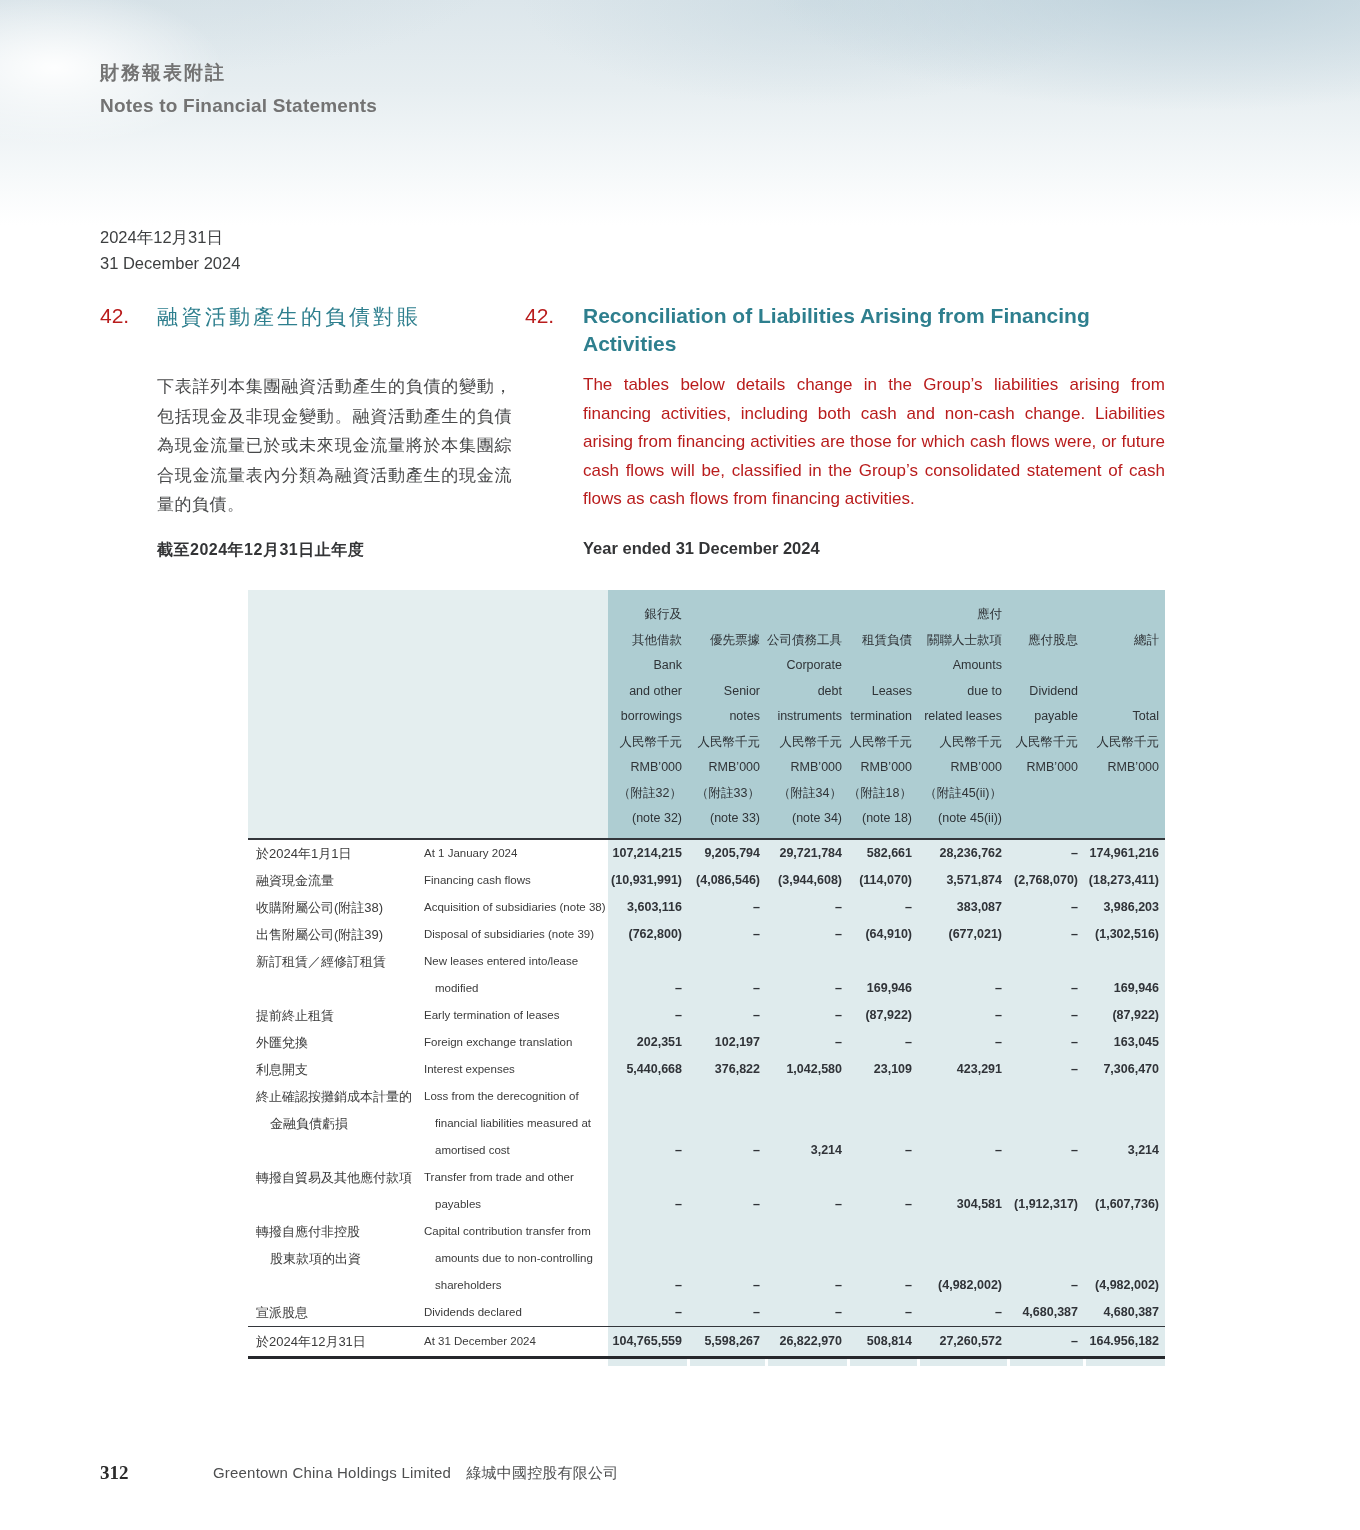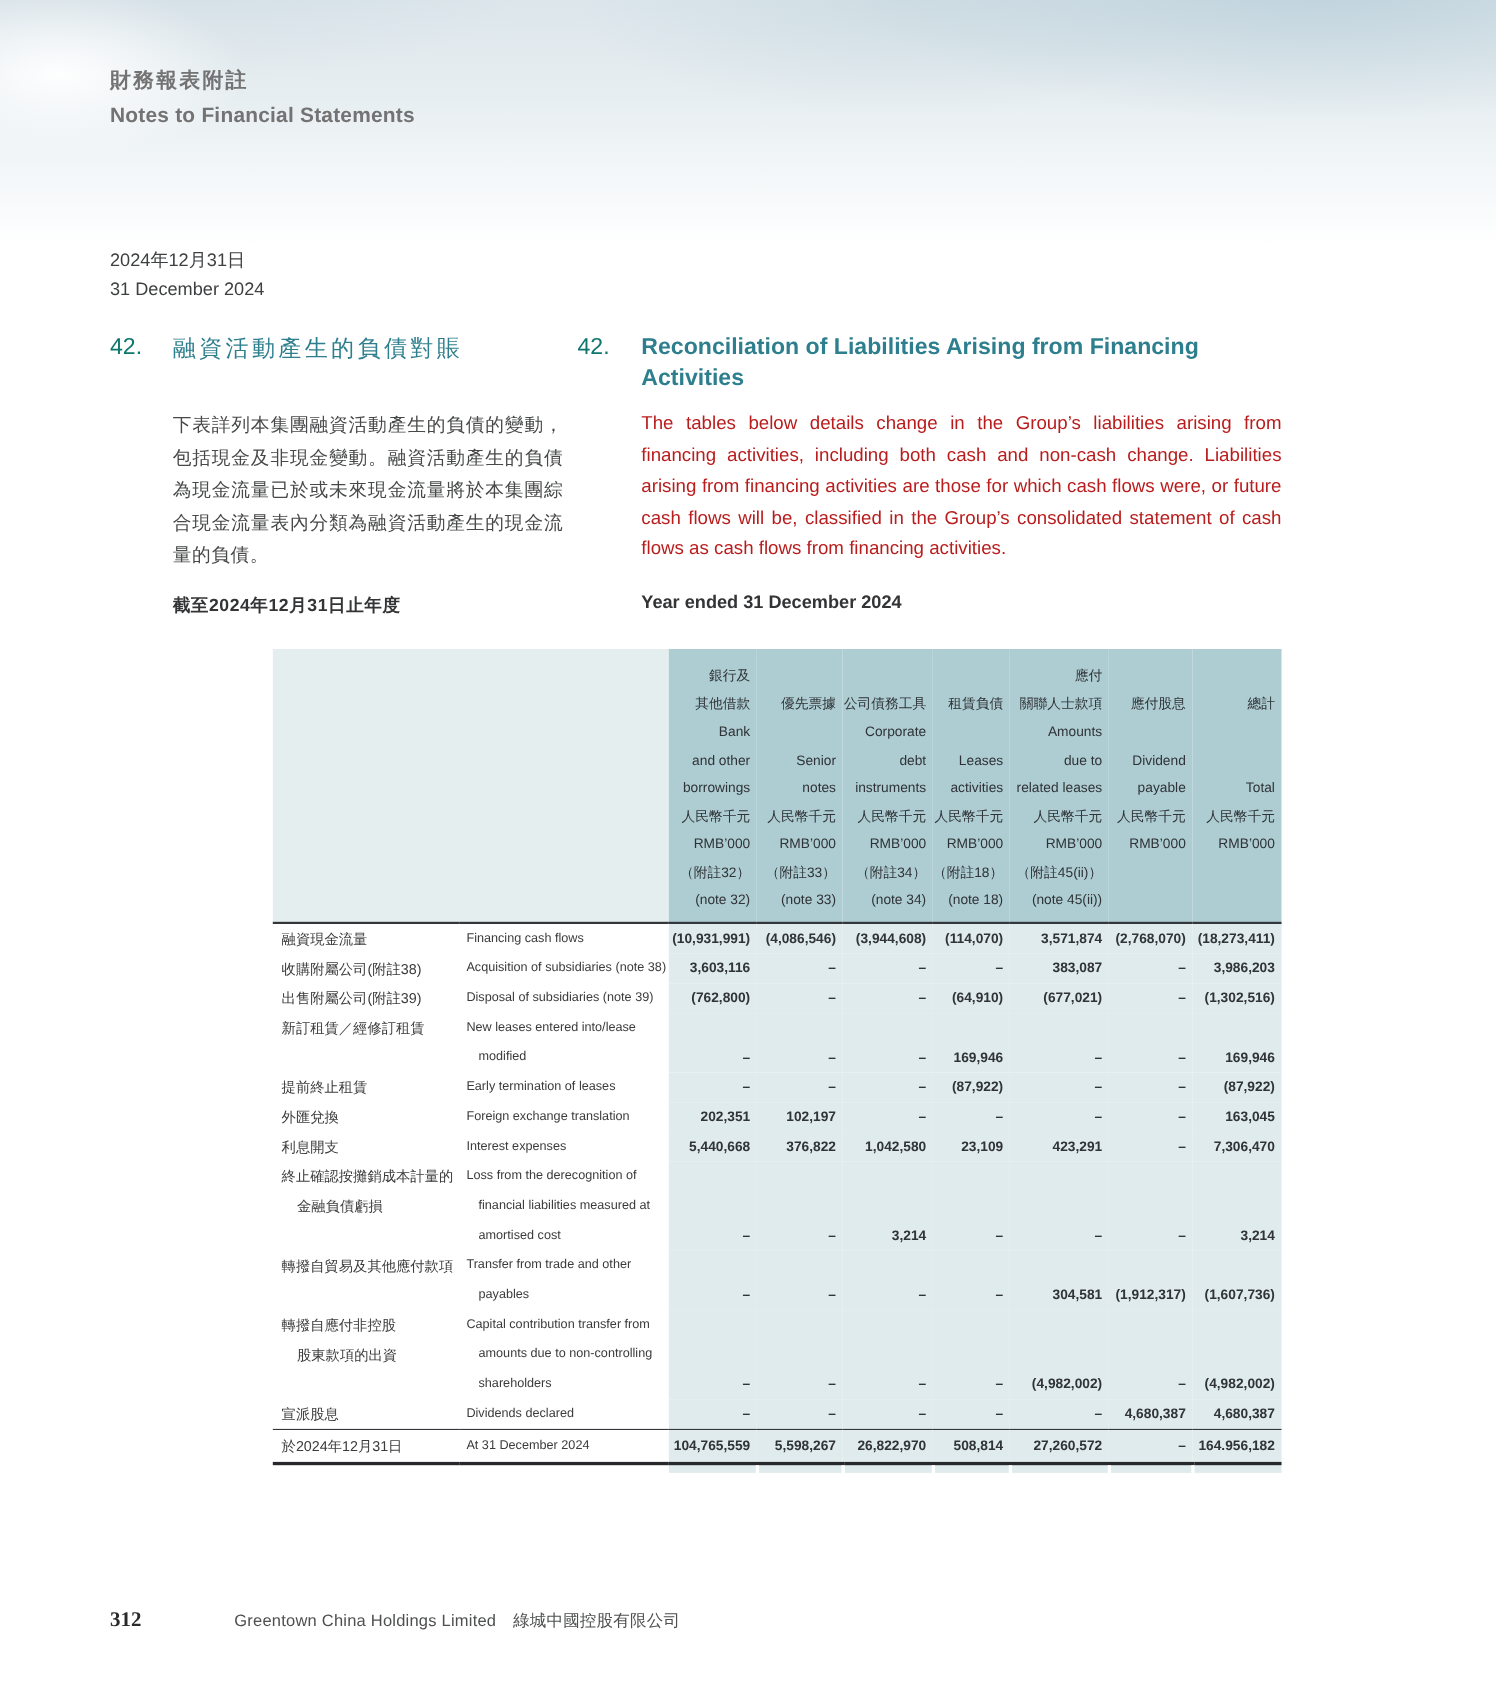--- a/index.html
+++ b/index.html
@@ -19,21 +19,21 @@
       radial-gradient(ellipse 260px 120px at 4% 30%, rgba(255,255,255,.95), rgba(255,255,255,0) 65%),
       radial-gradient(ellipse 500px 170px at 12% -20%, rgba(203,217,224,.55), rgba(203,217,224,0) 70%),
       linear-gradient(180deg, #dce6eb 0%, #e7eef1 40%, #f6f9fa 78%, #ffffff 100%);
   }
   
   .doc-title{position:absolute;left:100px;top:60px;color:#737373;font-weight:bold;}
   .doc-title .zh{font-size:19px;letter-spacing:2px;}
   .doc-title .en{font-size:19px;margin-top:9px;letter-spacing:.2px;}
   .date-block{position:absolute;left:100px;top:224px;color:#3d3f40;font-size:16.5px;line-height:26px;}
   
-  .sec-num{position:absolute;top:304px;font-size:21px;color:#0f766e;}
+  .sec-num{position:absolute;top:304px;font-size:21px;color:#b91c1c;}
   .num-left{left:100px;}
   .num-right{left:525px;}
   .sec-title-zh{position:absolute;left:157px;top:303px;font-size:21px;letter-spacing:3px;color:#2e7f8e;}
   .sec-title-en{position:absolute;left:583px;top:302px;width:595px;font-size:21px;line-height:28px;color:#2e7f8e;font-weight:bold;}
   .para-zh{
     position:absolute;left:157px;top:372px;width:355px;
     font-size:17px;line-height:29.5px;text-align:justify;color:#474849;letter-spacing:.5px;
   }
   .para-en{
     position:absolute;left:583px;top:371px;width:582px;
@@ -156,21 +156,21 @@
             <div class="hline">人民幣千元</div>
             <div class="hline">RMB’000</div>
             <div class="hline">（附註34）</div>
             <div class="hline">(note 34)</div>
           </th>
           <th>
             <div class="hline">&nbsp;</div>
             <div class="hline">租賃負債</div>
             <div class="hline">&nbsp;</div>
             <div class="hline">Leases</div>
-            <div class="hline">activities</div>
+            <div class="hline">termination</div>
             <div class="hline">人民幣千元</div>
             <div class="hline">RMB’000</div>
             <div class="hline">（附註18）</div>
             <div class="hline">(note 18)</div>
           </th>
           <th>
             <div class="hline">應付</div>
             <div class="hline">關聯人士款項</div>
             <div class="hline">Amounts</div>
             <div class="hline">due to</div>
@@ -198,20 +198,35 @@
             <div class="hline">&nbsp;</div>
             <div class="hline">Total</div>
             <div class="hline">人民幣千元</div>
             <div class="hline">RMB’000</div>
             <div class="hline">&nbsp;</div>
             <div class="hline">&nbsp;</div>
           </th>
         </tr>
       </thead>
     <tbody id="fin-tbody">
+        <tr>
+          <td class="zh-lbl">
+            <div class="lbl-line">於2024年1月1日</div>
+          </td>
+          <td class="en-lbl">
+            <div class="lbl-line">At 1 January 2024</div>
+          </td>
+          <td class="val">107,214,215</td>
+          <td class="val">9,205,794</td>
+          <td class="val">29,721,784</td>
+          <td class="val">582,661</td>
+          <td class="val">28,236,762</td>
+          <td class="val">–</td>
+          <td class="val">174,961,216</td>
+        </tr>
         <tr>
           <td class="zh-lbl">
             <div class="lbl-line">融資現金流量</div>
           </td>
           <td class="en-lbl">
             <div class="lbl-line">Financing cash flows</div>
           </td>
           <td class="val">(10,931,991)</td>
           <td class="val">(4,086,546)</td>
           <td class="val">(3,944,608)</td>

